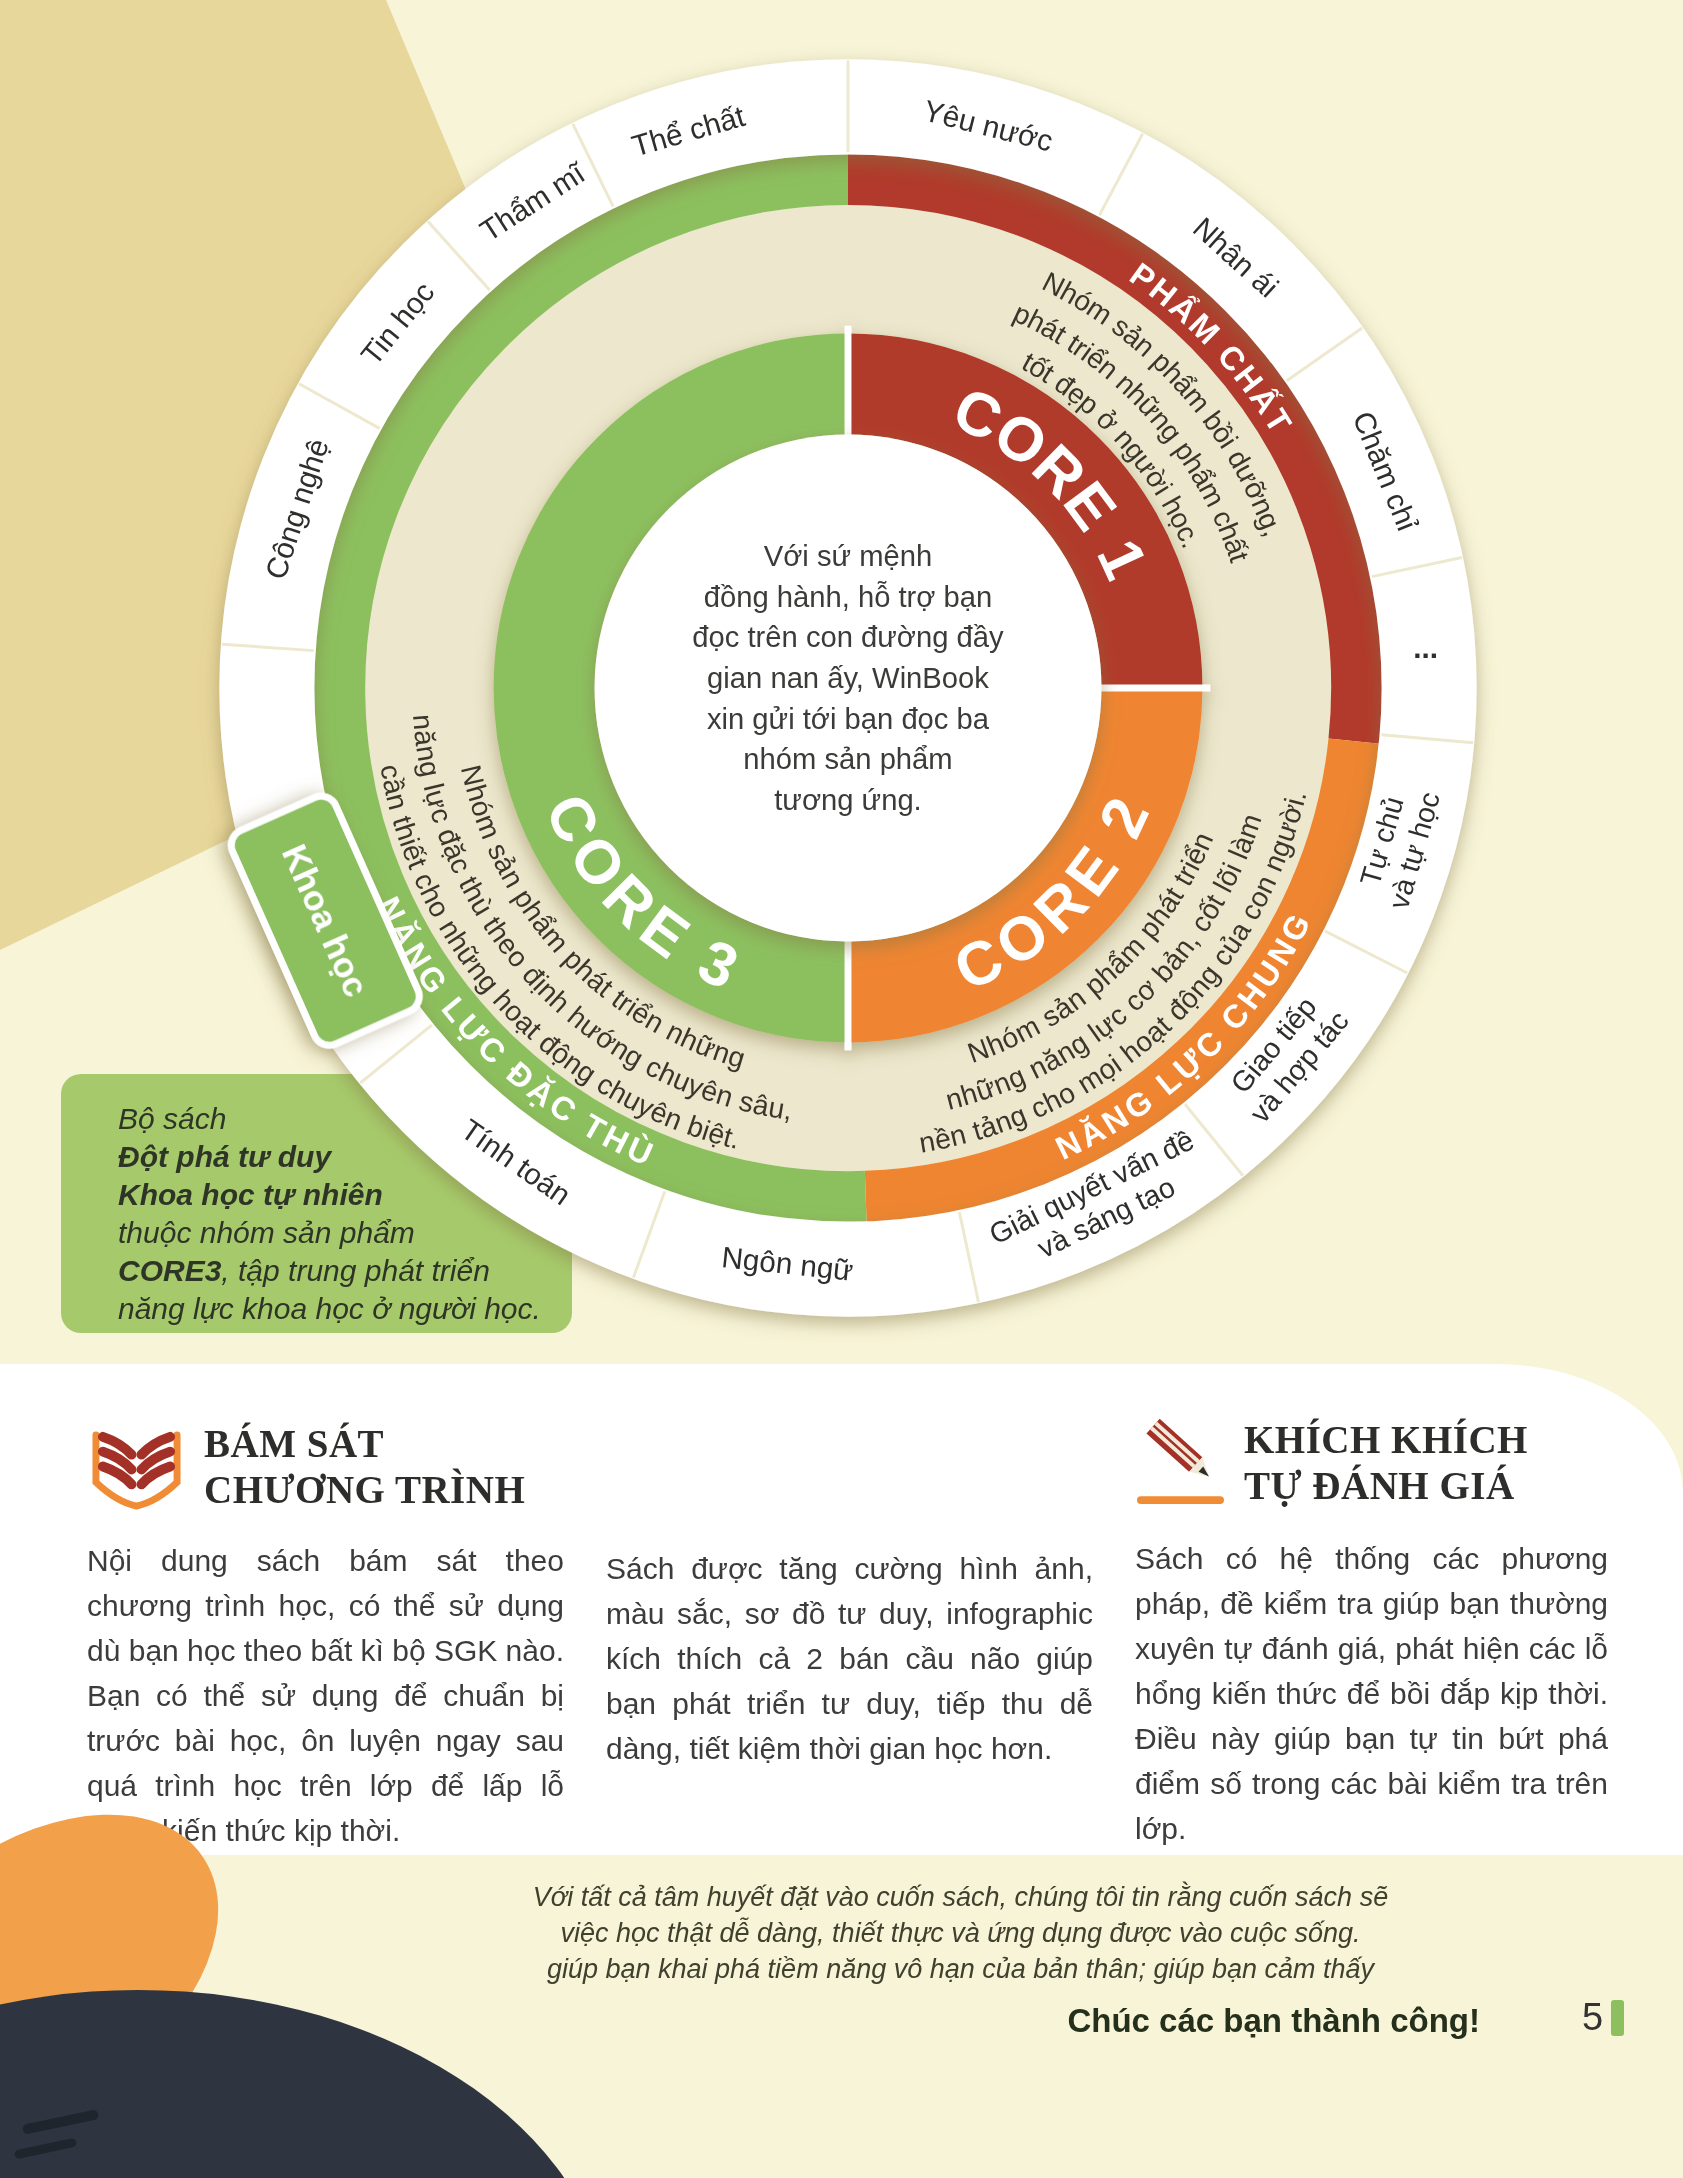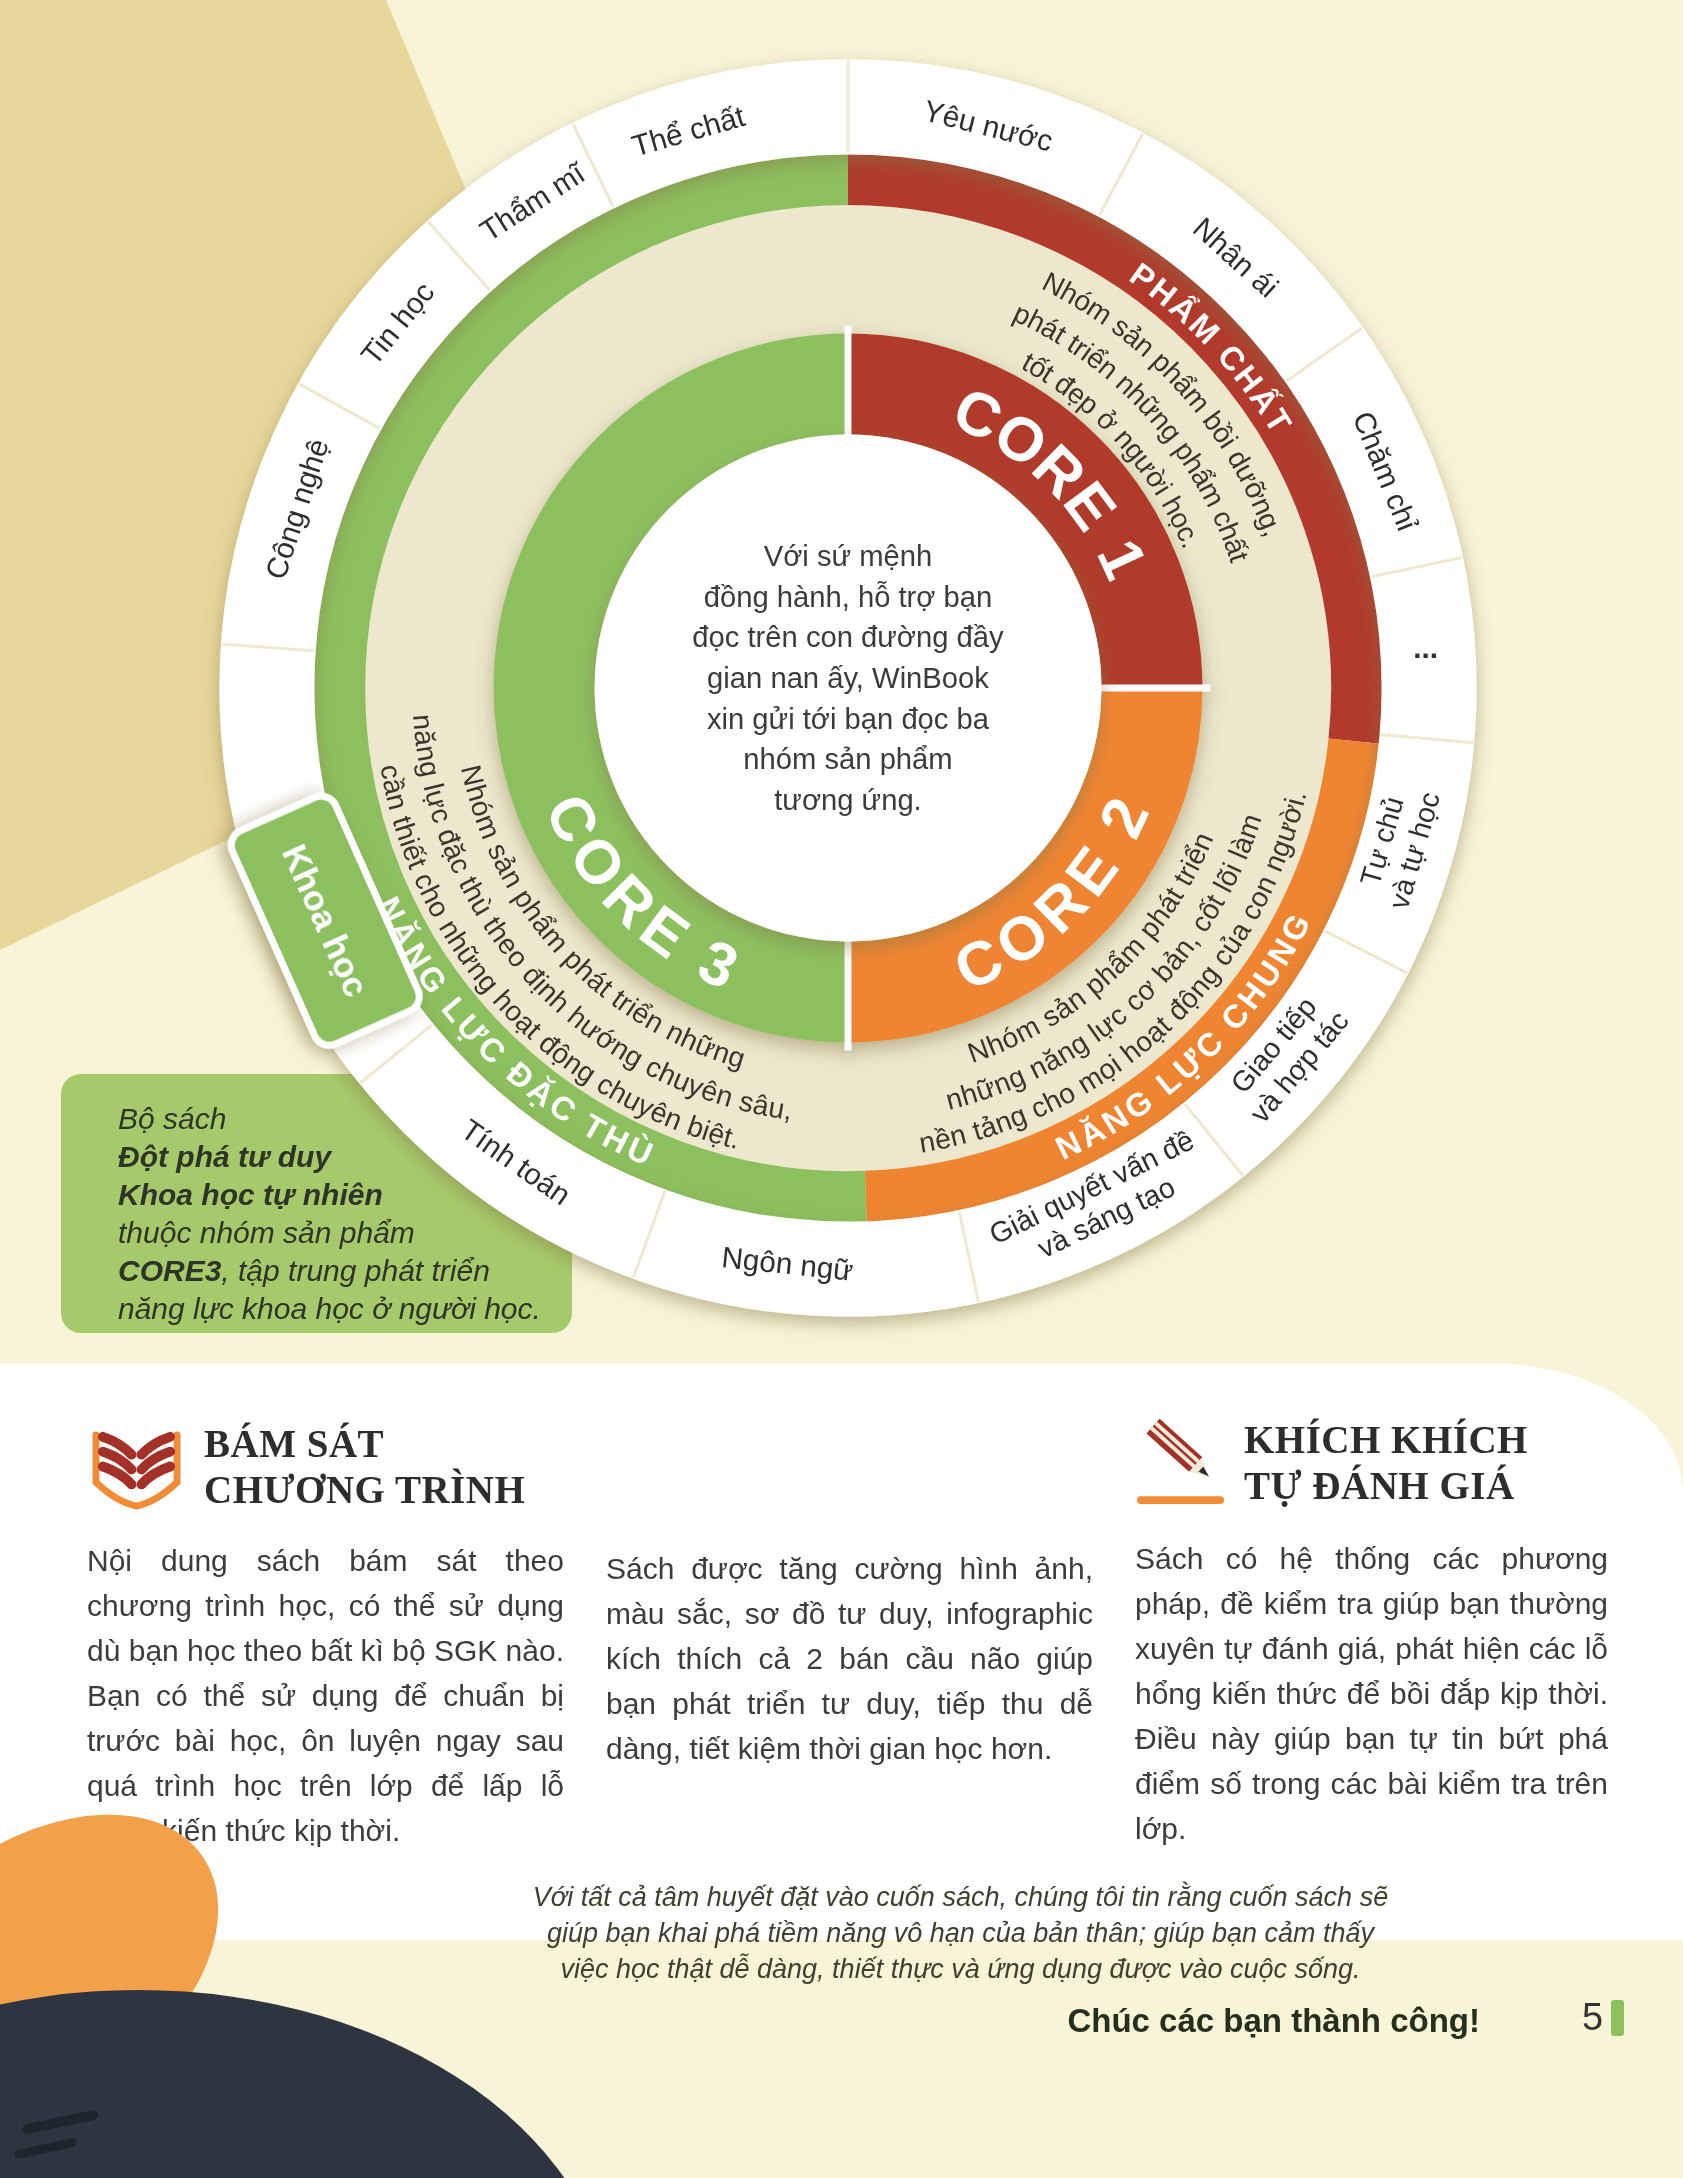--- a/index.html
+++ b/index.html
@@ -10,21 +10,21 @@
   .wheel-svg{position:absolute;left:155px;top:-5px;}
 
   
   .hl-box{position:absolute;left:61px;top:1074px;width:511px;height:259px;
           background:#a6ca6b;border-radius:20px;box-sizing:border-box;
           padding:26px 20px 0 57px;}
   .hl-line{font-style:italic;font-size:30px;line-height:38px;color:#2f3526;}
   .hl-line .b{font-weight:bold;}
 
   
-  .panel{position:absolute;left:0;top:1364px;width:1683px;height:576px;
+  .panel{position:absolute;left:0;top:1364px;width:1683px;height:491px;
          background:#ffffff;border-top-right-radius:188px 129px;}
   .feature{position:absolute;}
   .f1{left:87px;top:57px;width:477px;}
   .f2{left:606px;top:156px;width:487px;}
   .f3{left:1135px;top:51px;width:473px;}
   .fhead{display:flex;align-items:center;gap:18px;}
   .ficon{flex:0 0 auto;line-height:0;}
   .ftitle{margin:0;font-family:"Liberation Serif",serif;font-weight:bold;
           font-size:39px;line-height:1.16;color:#2d2d2b;letter-spacing:0.5px;}
   .fbody{margin:26px 0 0 0;font-size:30px;line-height:1.5;color:#3c3c3c;
@@ -195,22 +195,22 @@
         <span>KHÍCH KHÍCH</span><br>
         <span>TỰ ĐÁNH GIÁ</span>
       </h3>
     </div>
     <p class="fbody">Sách có hệ thống các phương pháp, đề kiểm tra giúp bạn thường xuyên tự đánh giá, phát hiện các lỗ hổng kiến thức để bồi đắp kịp thời. Điều này giúp bạn tự tin bứt phá điểm số trong các bài kiểm tra trên lớp.</p>
   </div>
 </div>
 
 <div class="closing">
   <div>Với tất cả tâm huyết đặt vào cuốn sách, chúng tôi tin rằng cuốn sách sẽ</div>
+  <div>việc học thật dễ dàng, thiết thực và ứng dụng được vào cuộc sống.</div>
   <div>giúp bạn khai phá tiềm năng vô hạn của bản thân; giúp bạn cảm thấy</div>
-  <div>việc học thật dễ dàng, thiết thực và ứng dụng được vào cuộc sống.</div>
 </div>
 <div class="signoff">Chúc các bạn thành công!</div>
 
 <div class="pageno">
   <span>5</span>
   <span class="pagebar"></span>
 </div>
 
 <div class="ill-orange"></div>
 <div class="ill-navy"></div>

